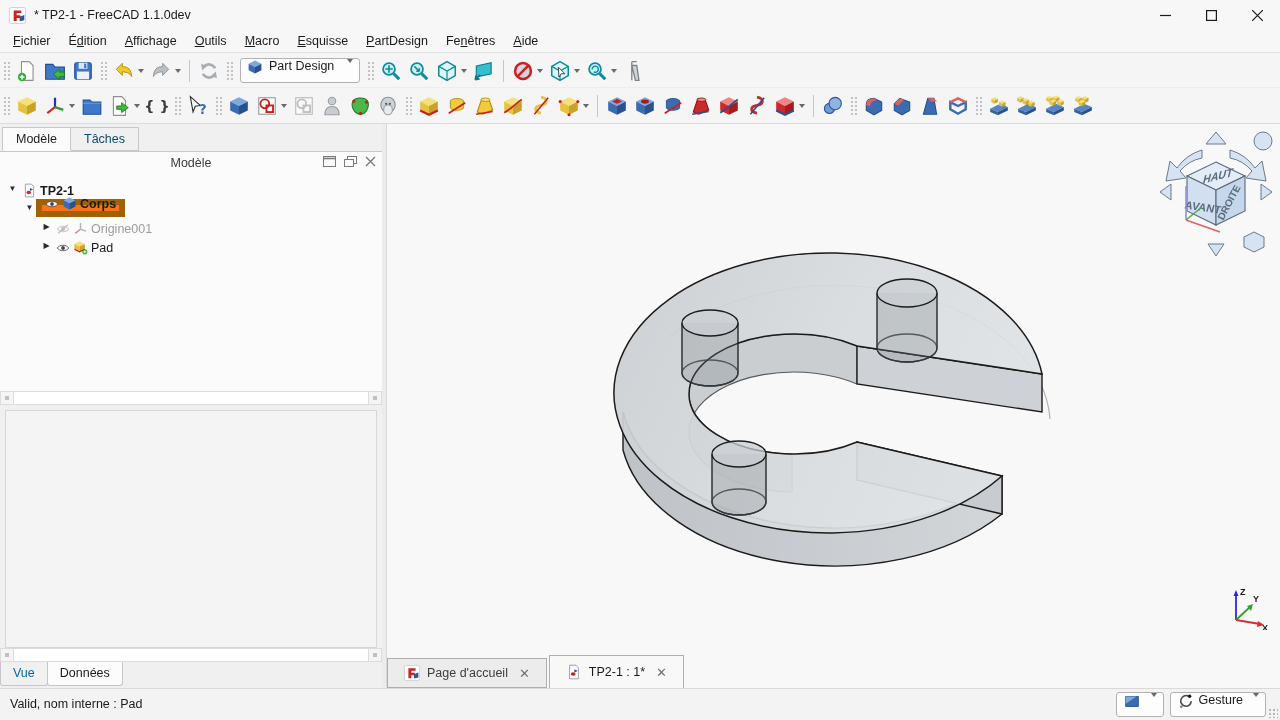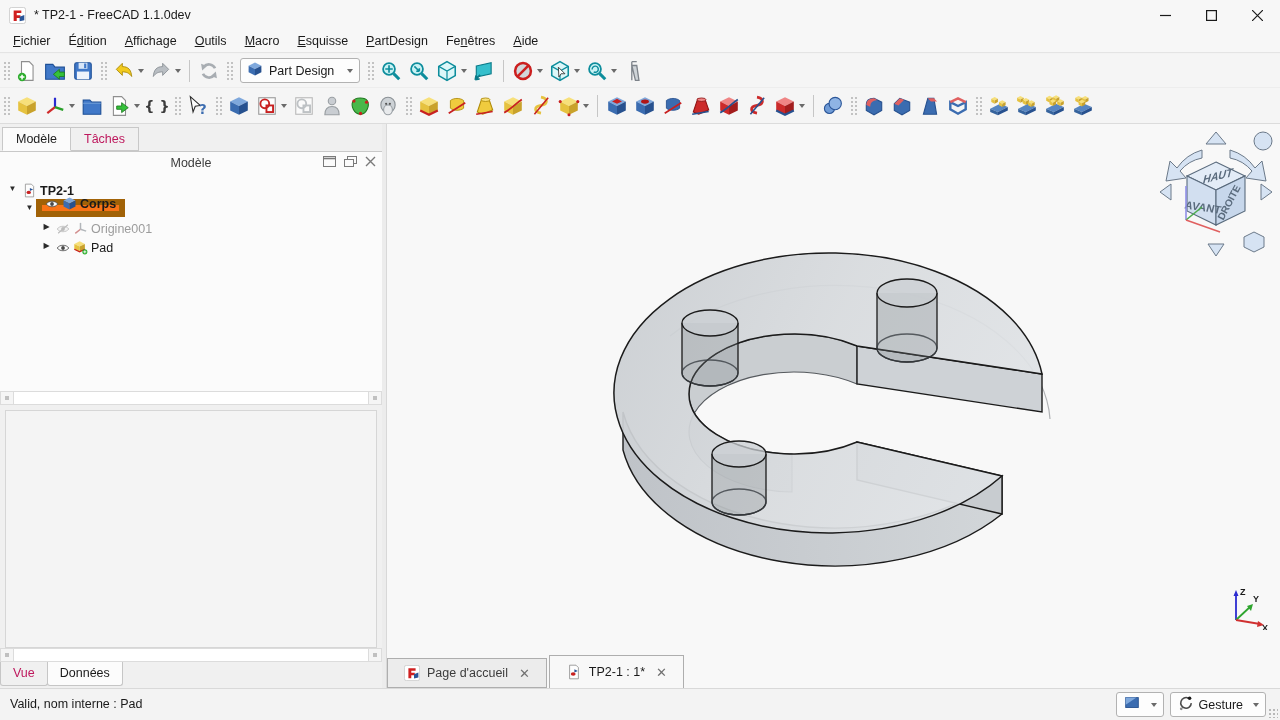--- a/index.html
+++ b/index.html
@@ -22,34 +22,34 @@
 
   
   .toolbar { position:absolute; left:0; width:100%; background:#f5f5f5; display:flex; align-items:center; }
   #tb1 { top:54px; height:34px; border-bottom:1px solid #ededed; }
   #tb2 { top:88px; height:36px; border-bottom:1px solid #dcdcdc; }
   .tbtn { height:28px; padding:0 2px; margin:0 1px; display:flex; align-items:center; justify-content:center; border-radius:3px; }
   .tbtn svg { display:block; }
   .dd { display:inline-block; width:0; height:0; border-left:3.5px solid transparent; border-right:3.5px solid transparent; border-top:4px solid #6a6a6a; margin-left:3px; }
   .grip { width:7px; height:20px; margin:0 3px; background-image:radial-gradient(#c2c2c2 1px, transparent 1.2px); background-size:4px 4px; }
   .tsep { width:1px; height:22px; background:#c6c6c6; margin:0 5px; }
-  .combo { height:25px; border:1px solid #b2b2b2; border-radius:3px; background:#fdfdfd; display:flex; align-items:center; padding:0 6px; }
+  .combo { height:25px; border:1px solid #b2b2b2; border-radius:3px; background:#fdfdfd; display:flex; align-items:flex-start; padding:0 6px; }
   .combo .dd { margin-left:10px; }
   #wbcombo { margin:0 4px; width:120px; }
   #wbcombo .lbl { margin-left:6px; flex:1; }
 
   
   #main { position:absolute; left:0; top:124px; width:1280px; height:564px; }
   #panel { position:absolute; left:0; top:0; width:382px; height:564px; background:#f0f0f0; }
   #splitter { position:absolute; left:382px; top:0; width:4px; height:564px; background:#ececec; }
   #viewport { position:absolute; left:386px; top:0; width:894px; height:564px; background:#f8f8f8; border-left:1px solid #d8d8d8; }
 
   
   #ptabs { position:absolute; left:2px; top:2px; height:25px; display:flex; align-items:flex-end; }
-  .ptab { padding:4px 13px; border:1px solid #c8c8c8; background:#f0f0f0; color:#be185d; font-size:12.5px; margin-right:-1px; }
+  .ptab { padding:4px 13px; border:1px solid #c8c8c8; background:#f0f0f0; color:#0c4a6e; font-size:12.5px; margin-right:-1px; }
   .ptab.active { background:#fbfbfb; color:#222; border-bottom-color:#fbfbfb; position:relative; z-index:2; }
   #phead { position:absolute; left:0; top:27px; width:100%; height:24px; background:#fbfbfb; border-top:1px solid #c8c8c8; }
   #phead .ptitle { position:absolute; left:0; right:0; top:4px; text-align:center; color:#3c3c3c; }
   #phead .pbtns { position:absolute; right:6px; top:4px; display:flex; gap:8px; }
   .pbtn svg { display:block; }
 
   
   #tree { position:absolute; left:0; top:51px; width:100%; height:216px; background:#fbfbfb; padding-top:4px; }
   .trow { height:19px; display:flex; align-items:center; }
   .tarrow { width:13px; text-align:center; font-size:8px; color:#2b2b2b; flex:none; }
@@ -67,21 +67,21 @@
   .hsbtn { width:14px; height:14px; background:#f5f5f5; border:1px solid #dcdcdc; display:flex; align-items:center; justify-content:center; flex:none; }
   .hsbtn i { width:4px; height:4px; background:#c0c0c0; display:block; }
   .hstrack { flex:1; background:#fff; border:1px solid #dcdcdc; border-left:none; border-right:none; }
 
   
   #prop { position:absolute; left:0; top:281px; width:100%; height:243px; background:#f0f0f0; }
   #prop .inner { position:absolute; left:5px; right:5px; top:5px; bottom:0; background:#f4f4f4; border:1px solid #d6d6d6; }
 
   
   #btabs { position:absolute; left:0px; top:538px; height:26px; display:flex; align-items:flex-start; }
-  .btab { padding:4px 12px 5px; border:1px solid #c6c6c6; border-top:none; background:#f0f0f0; color:#be185d; border-radius:0 0 3px 3px; margin-right:-1px; }
+  .btab { padding:4px 12px 5px; border:1px solid #c6c6c6; border-top:none; background:#f0f0f0; color:#0369a1; border-radius:0 0 3px 3px; margin-right:-1px; }
   .btab.active { background:#fcfcfc; color:#1a1a1a; position:relative; z-index:2; }
 
   
   #model-svg { position:absolute; left:0; top:0; }
   #navcube { position:absolute; top:4px; right:4px; }
   #triad { position:absolute; bottom:58px; right:10px; }
 
   
   #doctabs { position:absolute; left:0; bottom:0; height:33px; display:flex; align-items:flex-end; }
   .dtab { display:flex; align-items:center; gap:7px; padding:0 16px; height:30px; background:#ececec; border:1px solid #aeaeae; color:#3c3c3c; margin-right:2px; }

